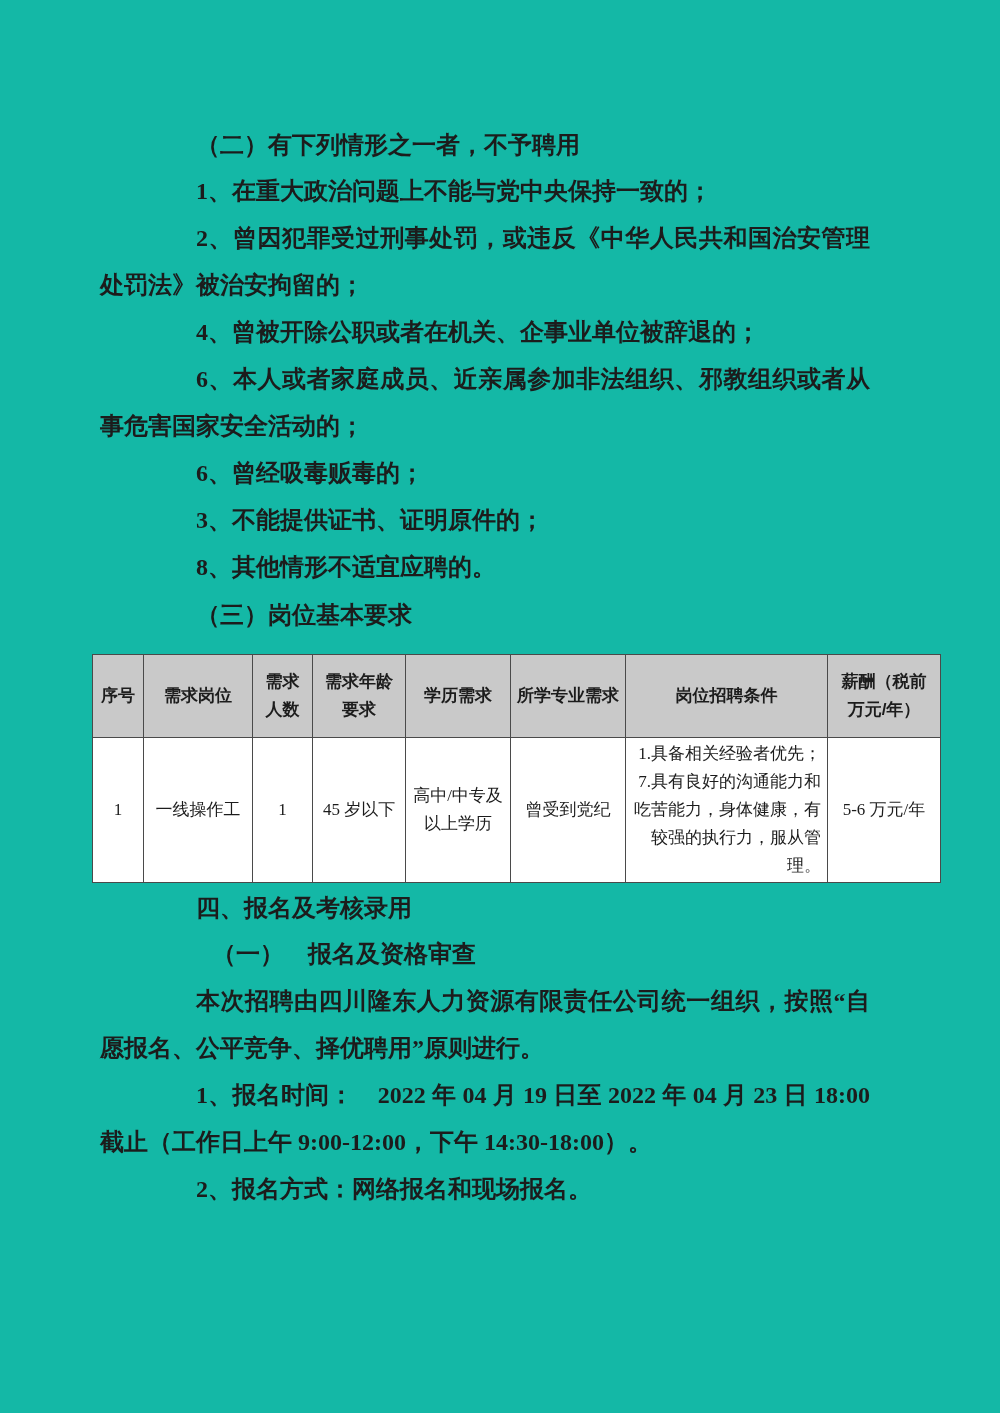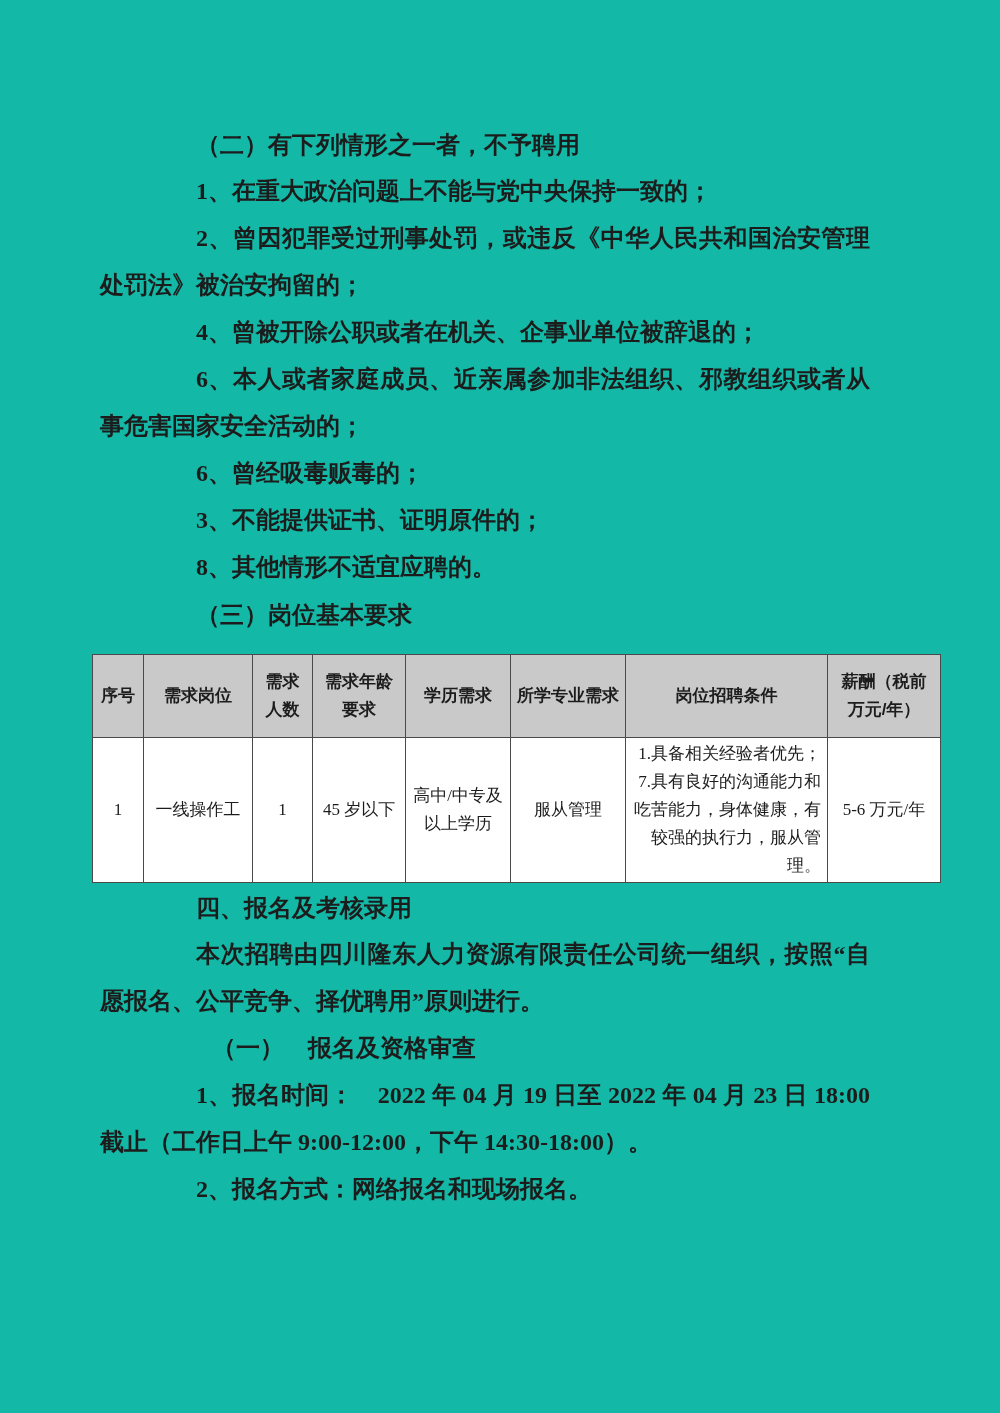--- a/index.html
+++ b/index.html
@@ -111,32 +111,32 @@
           <th>薪酬（税前万元/年）</th>
         </tr>
       </thead>
       <tbody>
         <tr>
           <td>1</td>
           <td>一线操作工</td>
           <td>1</td>
           <td>45 岁以下</td>
           <td>高中/中专及以上学历</td>
-          <td>服从管理</td>
+          <td>曾受到党纪</td>
           <td class="cond-cell">
             <div>1.具备相关经验者优先；</div>
             <div>7.具有良好的沟通能力和吃苦能力，身体健康，有较强的执行力，服从管理。</div>
           </td>
           <td>5-6 万元/年</td>
         </tr>
       </tbody>
     </table>
 
     <div class="sec4">
       <p class="h2" style="text-indent:96px;">四、报名及考核录用</p>
+      <p class="para sub-heading">（一）　报名及资格审查</p>
       <p class="para">本次招聘由四川隆东人力资源有限责任公司统一组织，按照“自愿报名、公平竞争、择优聘用”原则进行。</p>
-      <p class="para sub-heading">（一）　报名及资格审查</p>
       <p class="para">1、报名时间：　2022 年 04 月 19 日至 2022 年 04 月 23 日 18:00 截止（工作日上午 9:00-12:00，下午 14:30-18:00）。</p>
       <p class="para">2、报名方式：网络报名和现场报名。</p>
     </div>
 
   </div>
 </div>
 
 </body></html>

